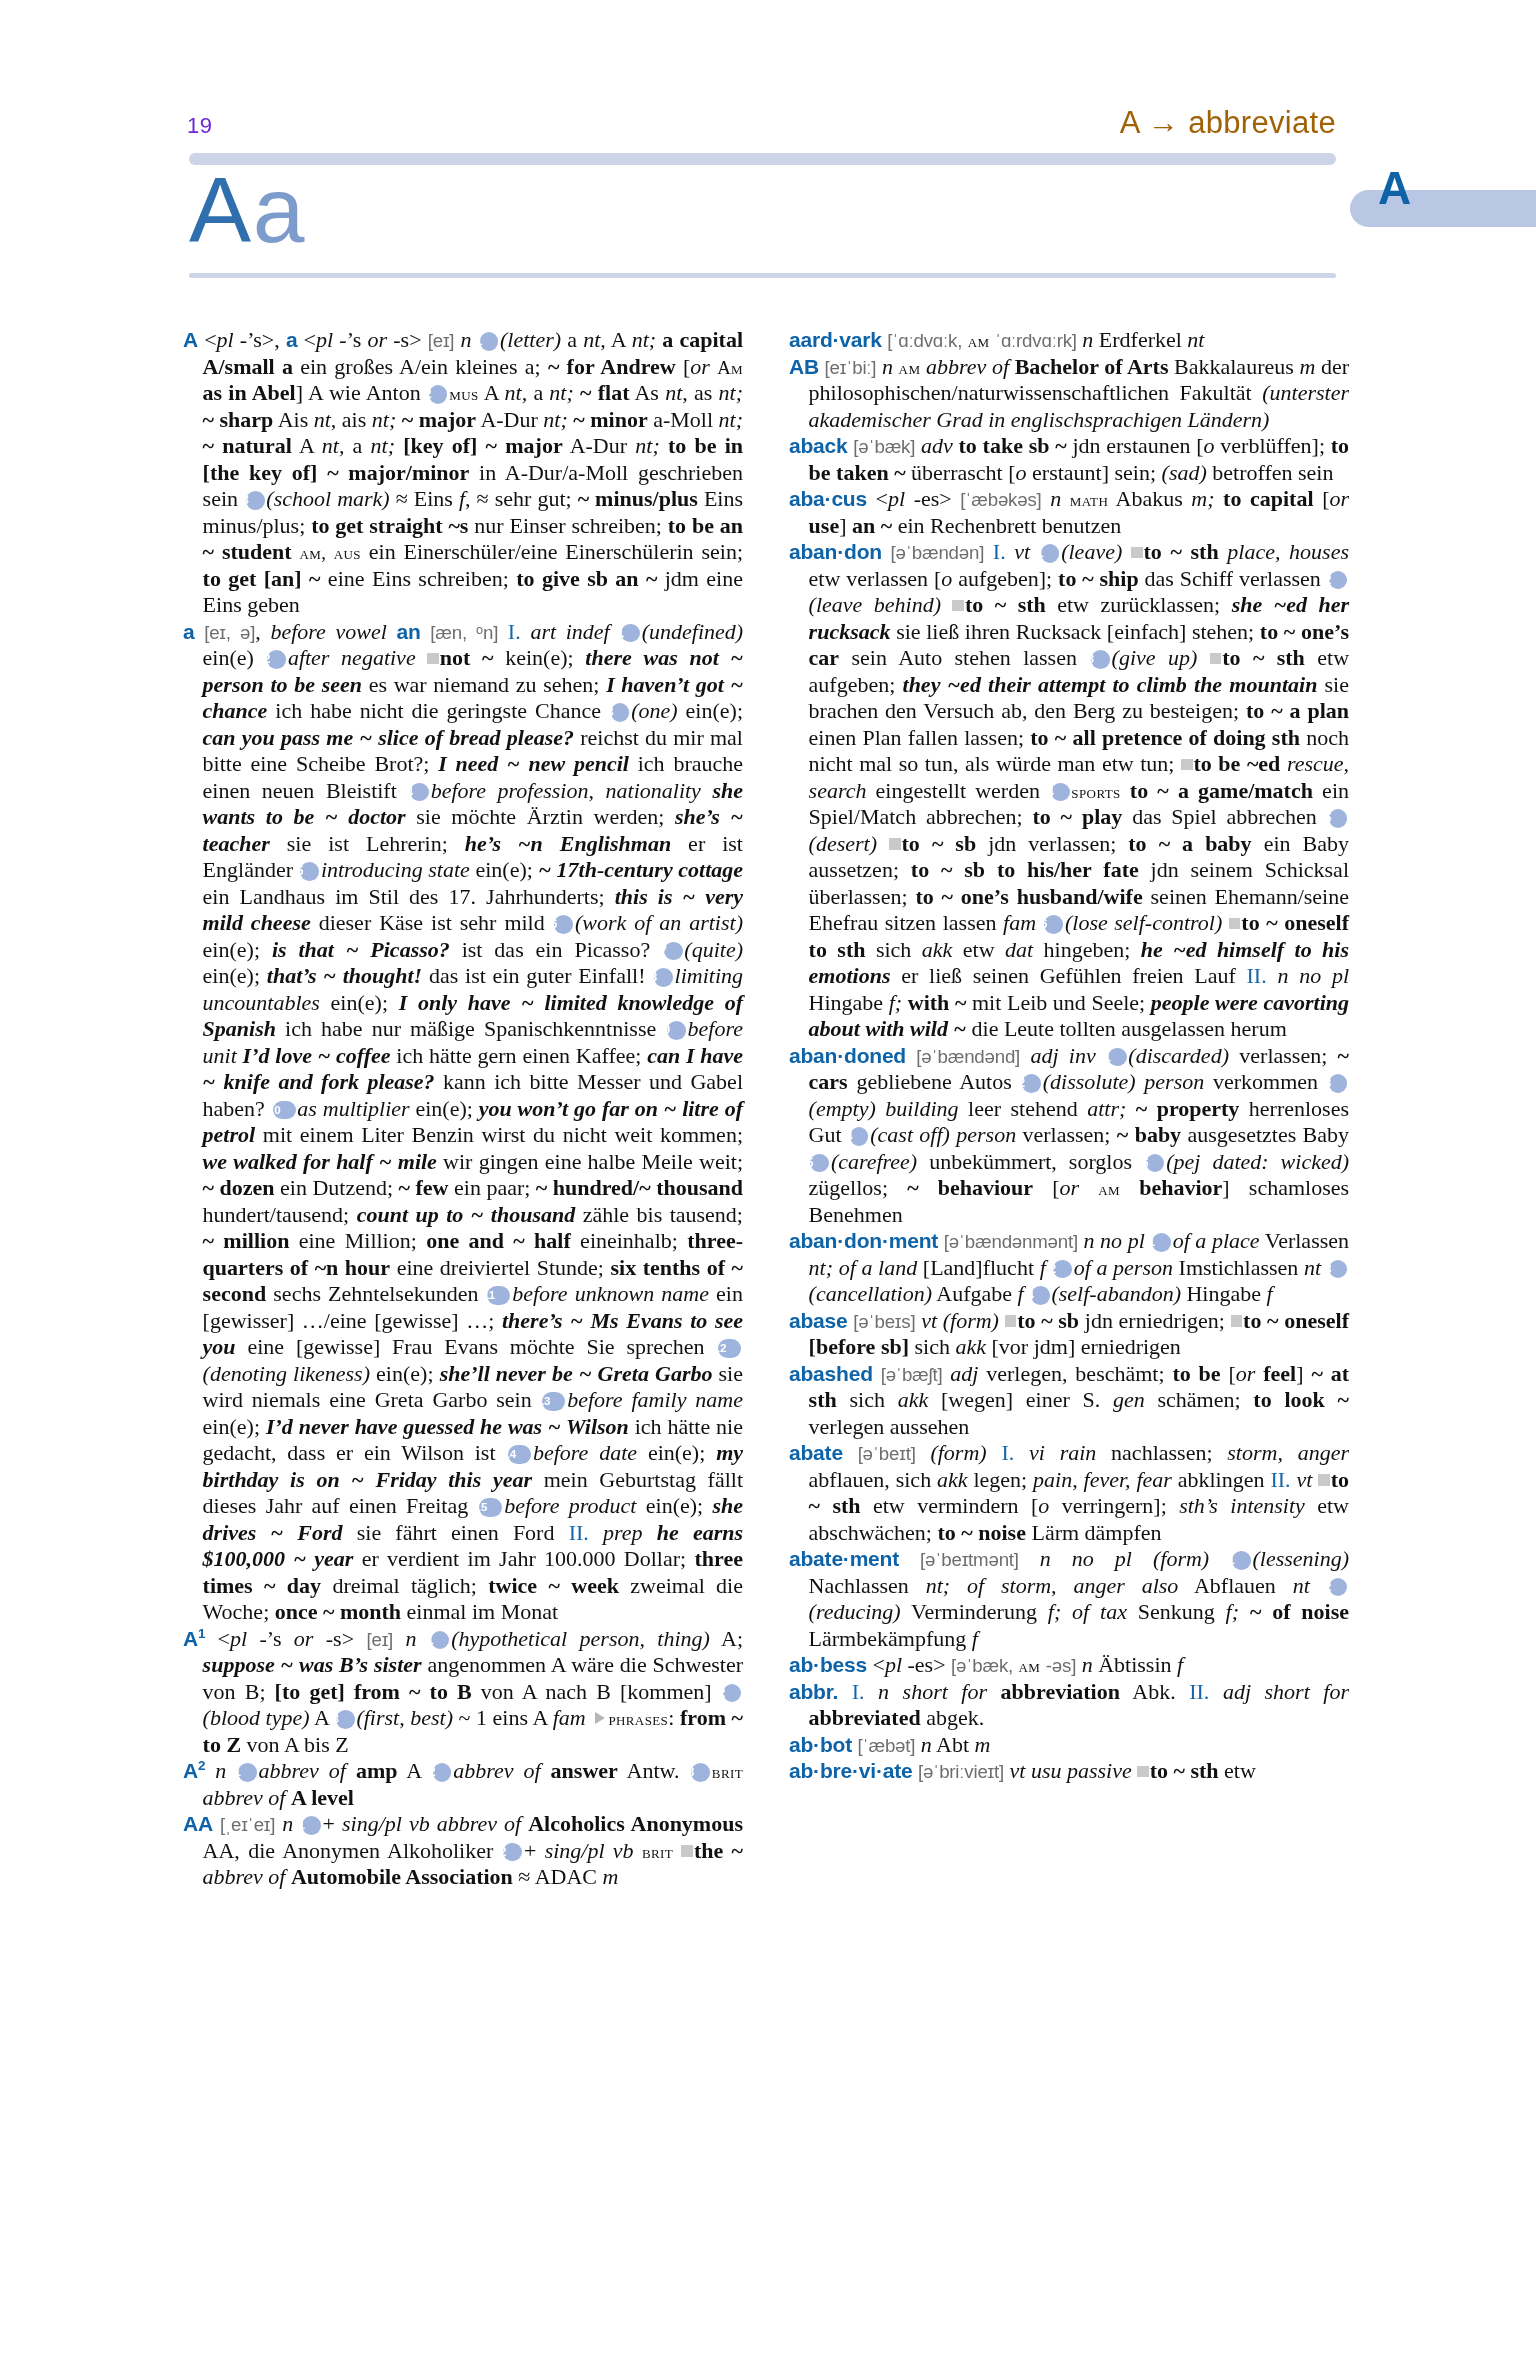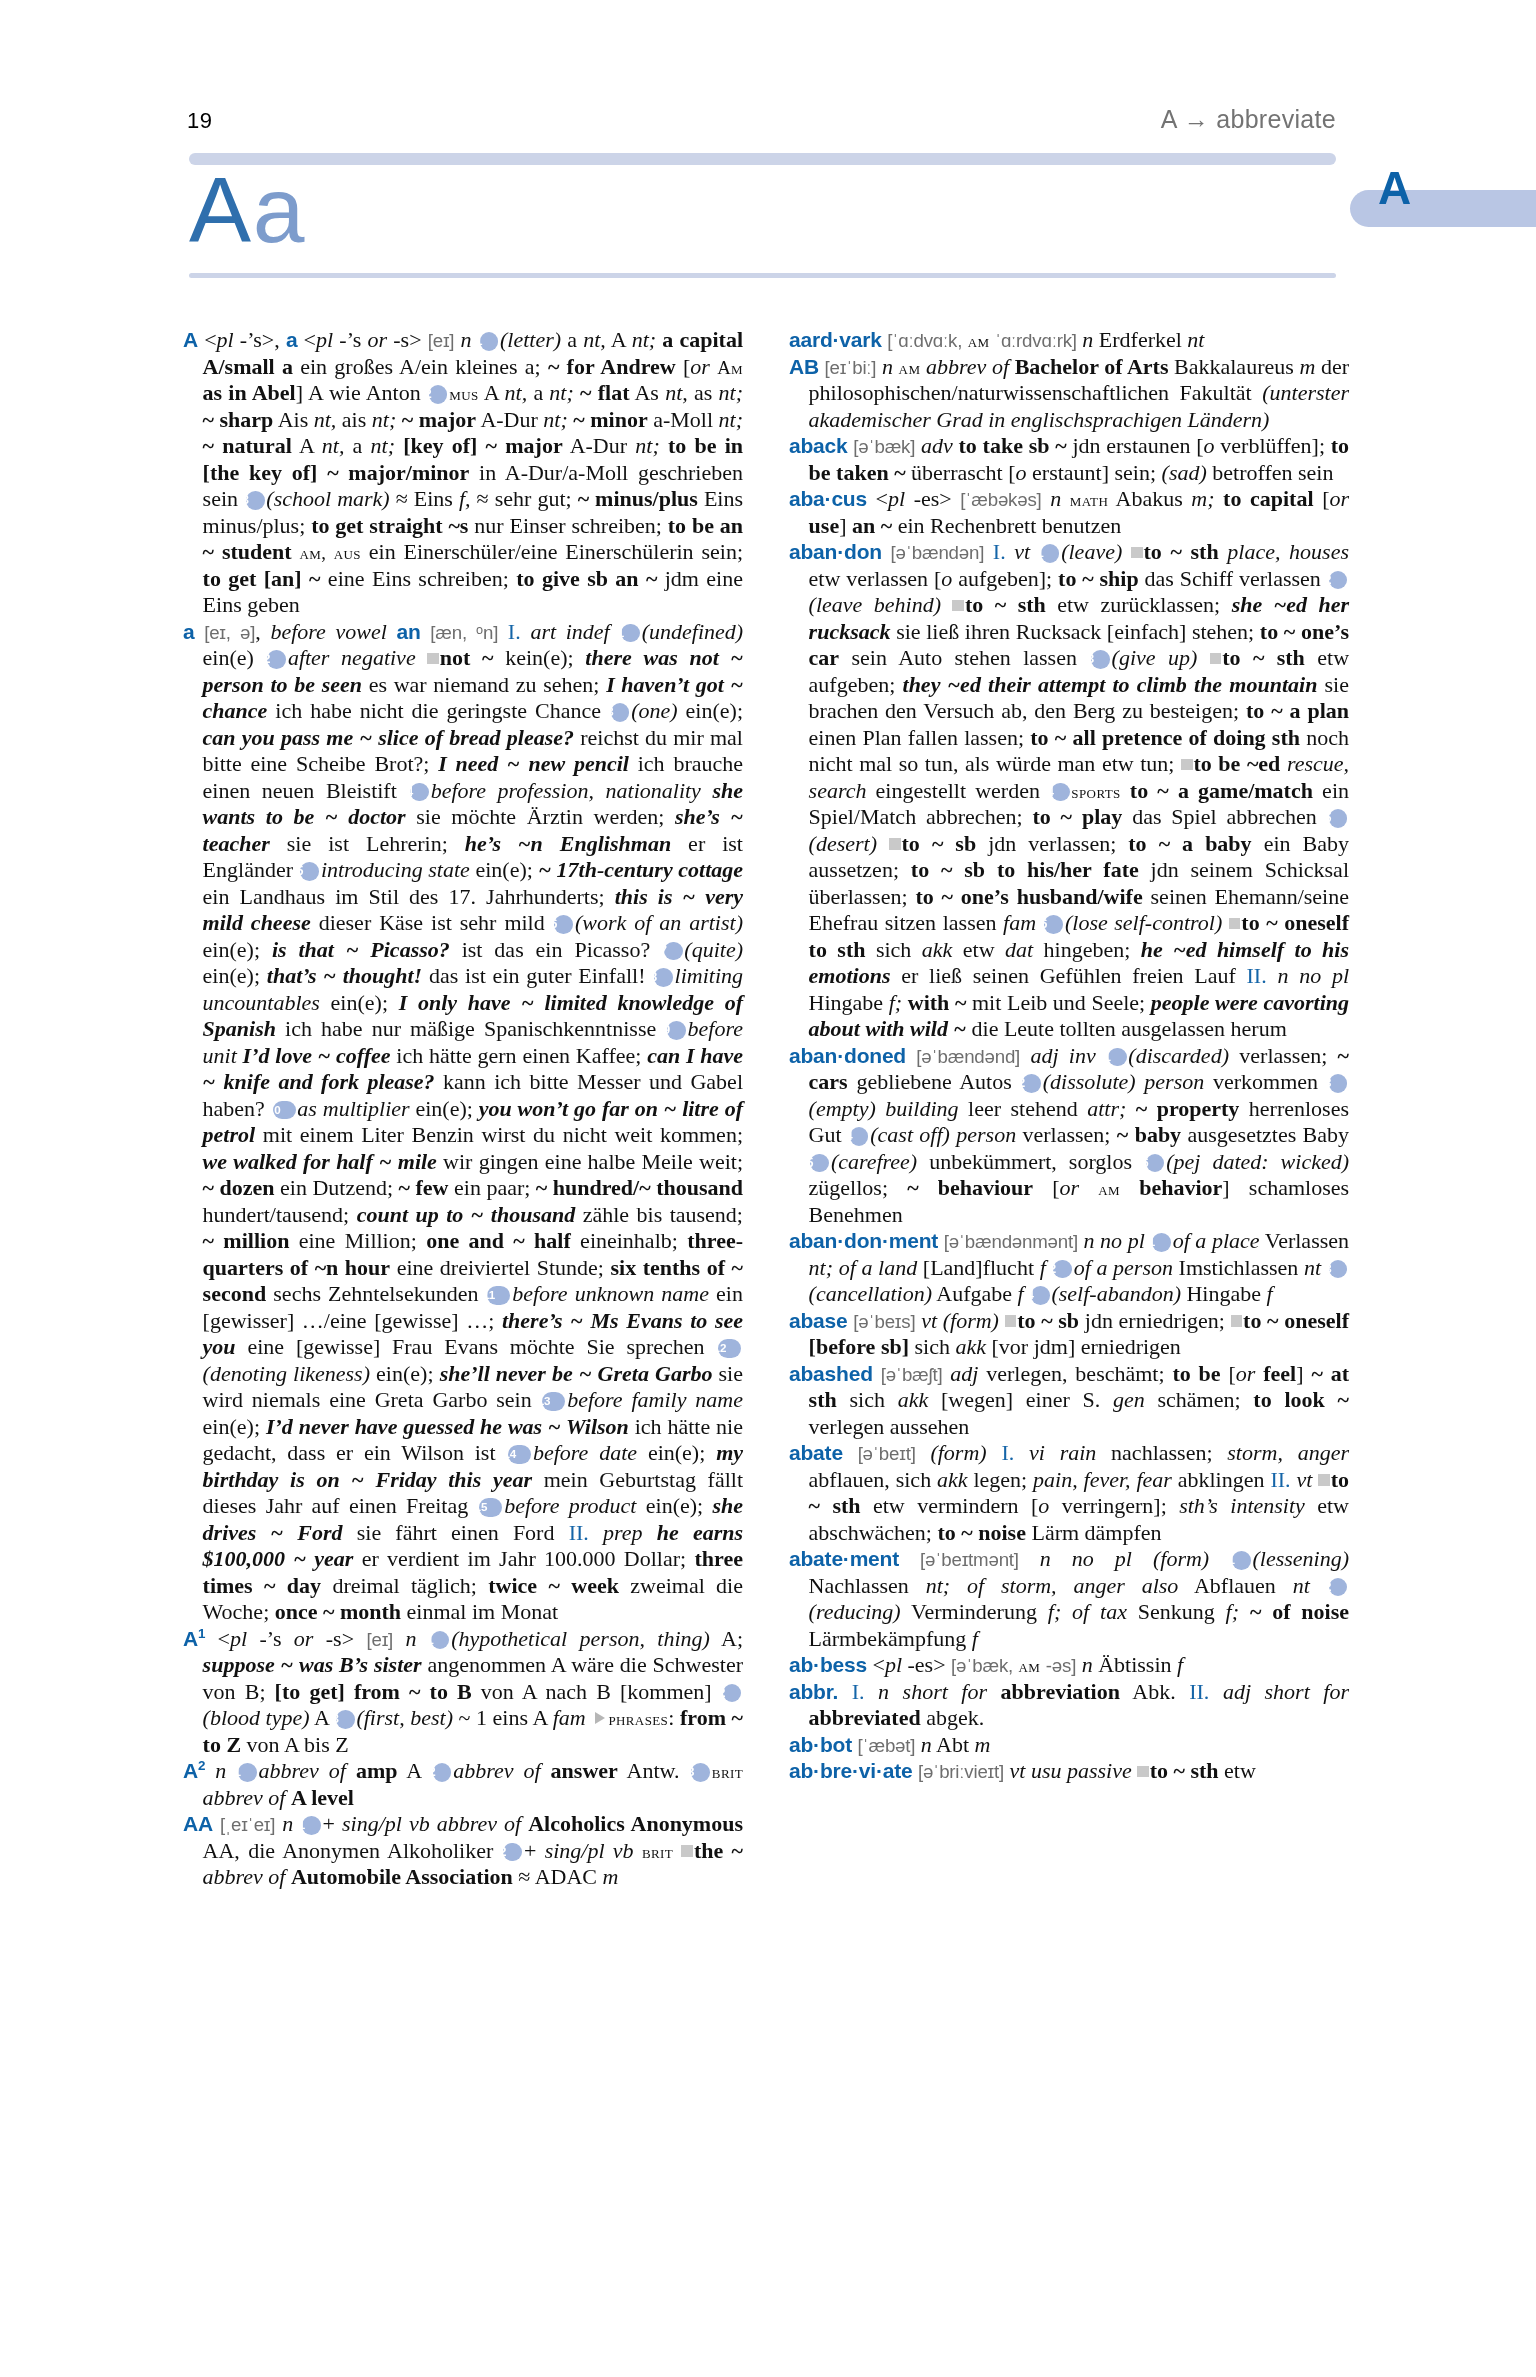--- a/index.html
+++ b/index.html
@@ -31,26 +31,26 @@
     top: 105px;
     width: 1149px;
     height: 36px;
     display: flex;
     align-items: baseline;
     justify-content: space-between;
     font-family: "Liberation Sans", "DejaVu Sans", sans-serif;
   }
   .folio {
     font-size: 22px;
-    color: #000000;
+    color: #6d28d9;
     letter-spacing: 0.4px;
   }
   .runhead-right {
-    font-size: 25px;
-    color: #737373;
+    font-size: 31px;
+    color: #a16207;
     letter-spacing: 0.3px;
   }
 
   
   .rule {
     position: absolute;
     left: 189px;
     width: 1147px;
     height: 11.6px;
     background: #ccd4e8;

